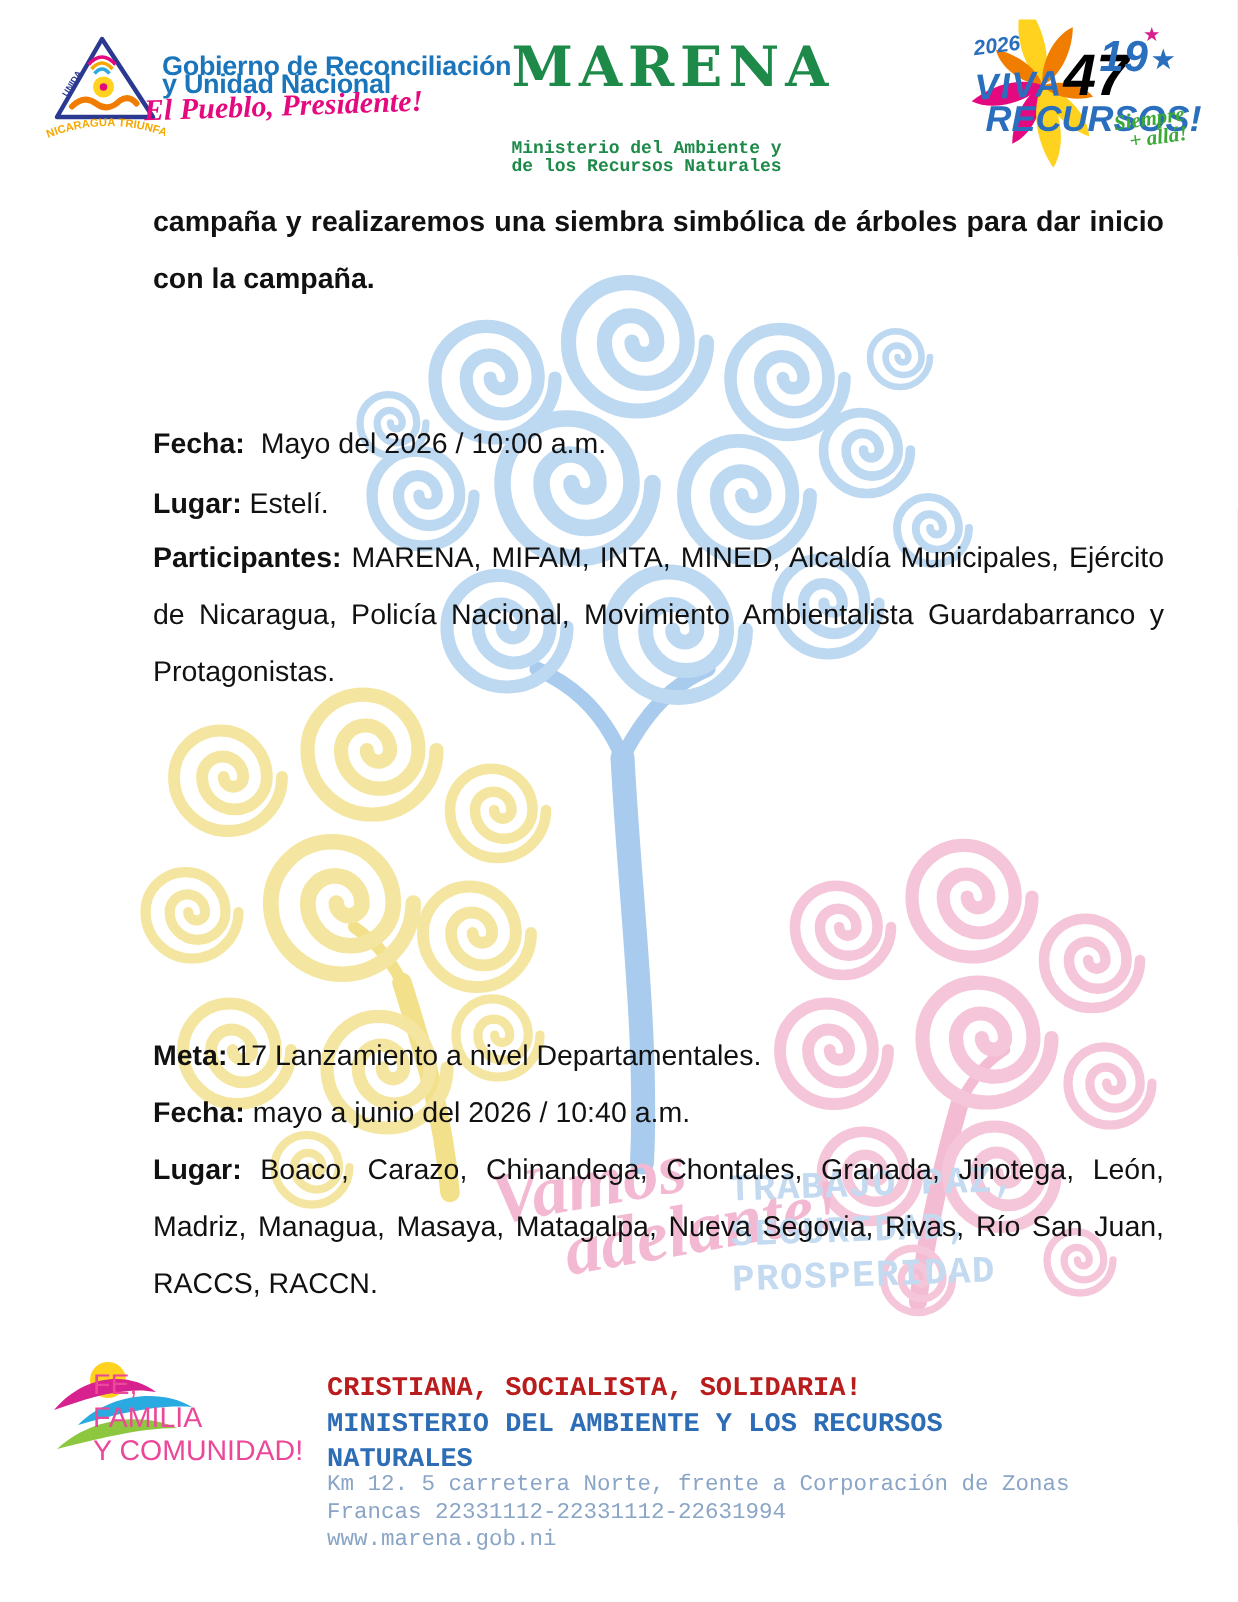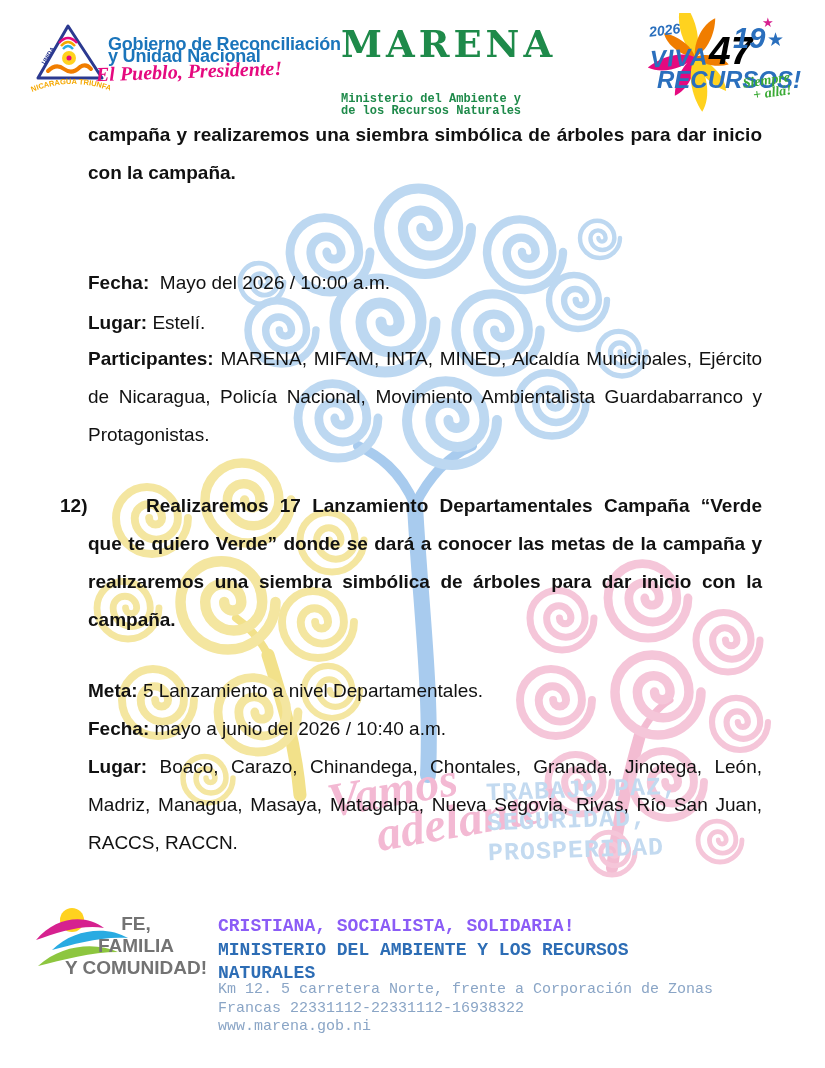--- a/index.html
+++ b/index.html
@@ -25,39 +25,39 @@
   .viva .t19{position:absolute;left:100px;top:9px;color:#2a6fbd;font-weight:bold;font-style:italic;font-size:29px;text-align:center;}
   .viva .star-m{position:absolute;left:129px;top:2px;color:#d6218f;font-size:13px;}
   .viva .star-b{position:absolute;left:134px;top:15px;color:#2a6fbd;font-size:19px;}
   .viva .tviva{position:absolute;left:17px;top:31px;color:#2a6fbd;font-weight:900;font-style:italic;
       font-size:24px;letter-spacing:1px;transform:rotate(-3deg);}
   .viva .tsand{position:absolute;left:24px;top:53px;color:#2a6fbd;font-weight:900;font-style:italic;font-size:24px;}
   .viva .tscript{position:absolute;left:88px;top:62px;color:#3aaa35;font-weight:bold;font-style:italic;
       font-family:"Liberation Serif",serif;font-size:14px;line-height:13px;text-align:right;width:70px;
       transform:rotate(-8deg);}
   
-  .blk{position:absolute;left:88px;width:674px;font-size:19px;line-height:38px;margin:0;}
+  .blk{position:absolute;left:88px;width:674px;font-size:19px;line-height:38px;margin:14px;}
   .just{text-align:justify;}
   .lbl{font-weight:bold;}
   .intro{top:116px;font-weight:bold;}
   .meta1{top:224px;} .fecha1{top:264px;} .lugar1{top:304px;}
   .part1{top:340px;}
   .item12{top:487px;font-weight:bold;text-indent:58px;}
   .item12 .num{position:absolute;left:-28px;top:0;text-indent:0;}
   .meta2{top:672px;} .fecha2{top:710px;} .lugar2{top:748px;}
   
   .wm-script{position:absolute;left:330px;top:760px;color:#f3b9d3;font-family:"Liberation Serif",serif;
       font-style:italic;font-weight:bold;font-size:48px;line-height:42px;transform:rotate(-10deg);}
   .wm-script .l2{display:block;margin-left:42px;}
   .wm-slogan{position:absolute;left:487px;top:776px;color:#c3daf0;font-family:"Liberation Mono",monospace;
       font-weight:bold;font-size:25px;line-height:30px;letter-spacing:1px;transform:rotate(-2deg);}
   
-  .fe-text{position:absolute;left:62px;top:913px;width:148px;text-align:center;color:#737373;
-      font-weight:bold;font-size:19px;line-height:22px;}
-  .f-slogan{position:absolute;left:218px;top:916px;color:#8b5cf6;font-family:"Liberation Mono",monospace;
+  .fe-text{position:absolute;left:62px;top:913px;width:148px;color:#ec4899;
+      font-weight:normal;font-size:19px;line-height:22px;}
+  .f-slogan{position:absolute;left:218px;top:916px;color:#b91c1c;font-family:"Liberation Mono",monospace;
       font-weight:bold;font-size:18px;}
   .f-min{position:absolute;left:218px;top:939px;color:#2d6db5;font-family:"Liberation Mono",monospace;
       font-weight:bold;font-size:18px;line-height:23px;}
   .f-addr{position:absolute;left:218px;top:981px;color:#8aa5c6;font-family:"Liberation Mono",monospace;
       font-size:15px;line-height:18.5px;}
 </style>
 </head>
 <body>
 
 <div class="page">
@@ -198,28 +198,24 @@
     </p>
     <p class="blk lugar1">
       <span class="lbl">Lugar:</span>
       <span>Estelí.</span>
     </p>
     <p class="blk just part1">
       <span class="lbl">Participantes:</span>
       <span>MARENA, MIFAM, INTA, MINED, Alcaldía Municipales, Ejército de Nicaragua, Policía Nacional, Movimiento Ambientalista Guardabarranco y Protagonistas.</span>
     </p>
 
-    <p class="blk just item12">
-      <span class="num">12)</span>
-      <span>Realizaremos 17 Lanzamiento Departamentales Campaña “Verde que te quiero Verde” donde se dará a conocer las metas de la campaña y realizaremos una siembra simbólica de árboles para dar inicio con la campaña.</span>
-    </p>
 
     <p class="blk meta2">
       <span class="lbl">Meta:</span>
-      <span>5 Lanzamiento a nivel Departamentales.</span>
+      <span>17 Lanzamiento a nivel Departamentales.</span>
     </p>
     <p class="blk fecha2">
       <span class="lbl">Fecha:</span>
       <span>mayo a junio del 2026 / 10:40 a.m.</span>
     </p>
     <p class="blk just lugar2">
       <span class="lbl">Lugar:</span>
       <span>Boaco, Carazo, Chinandega, Chontales, Granada, Jinotega, León, Madriz, Managua, Masaya, Matagalpa, Nueva Segovia, Rivas, Río San Juan, RACCS, RACCN.</span>
     </p>
   </div>
@@ -237,18 +233,18 @@
       <div>Y COMUNIDAD!</div>
     </div>
 
     <div class="f-slogan">CRISTIANA, SOCIALISTA, SOLIDARIA!</div>
     <div class="f-min">
       <div>MINISTERIO DEL AMBIENTE Y LOS RECURSOS</div>
       <div>NATURALES</div>
     </div>
     <div class="f-addr">
       <div>Km 12. 5 carretera Norte, frente a Corporación de Zonas</div>
-      <div>Francas 22331112-22331112-16938322</div>
+      <div>Francas 22331112-22331112-22631994</div>
       <div>www.marena.gob.ni</div>
     </div>
   </div>
 
 </div>
 
 </body></html>

